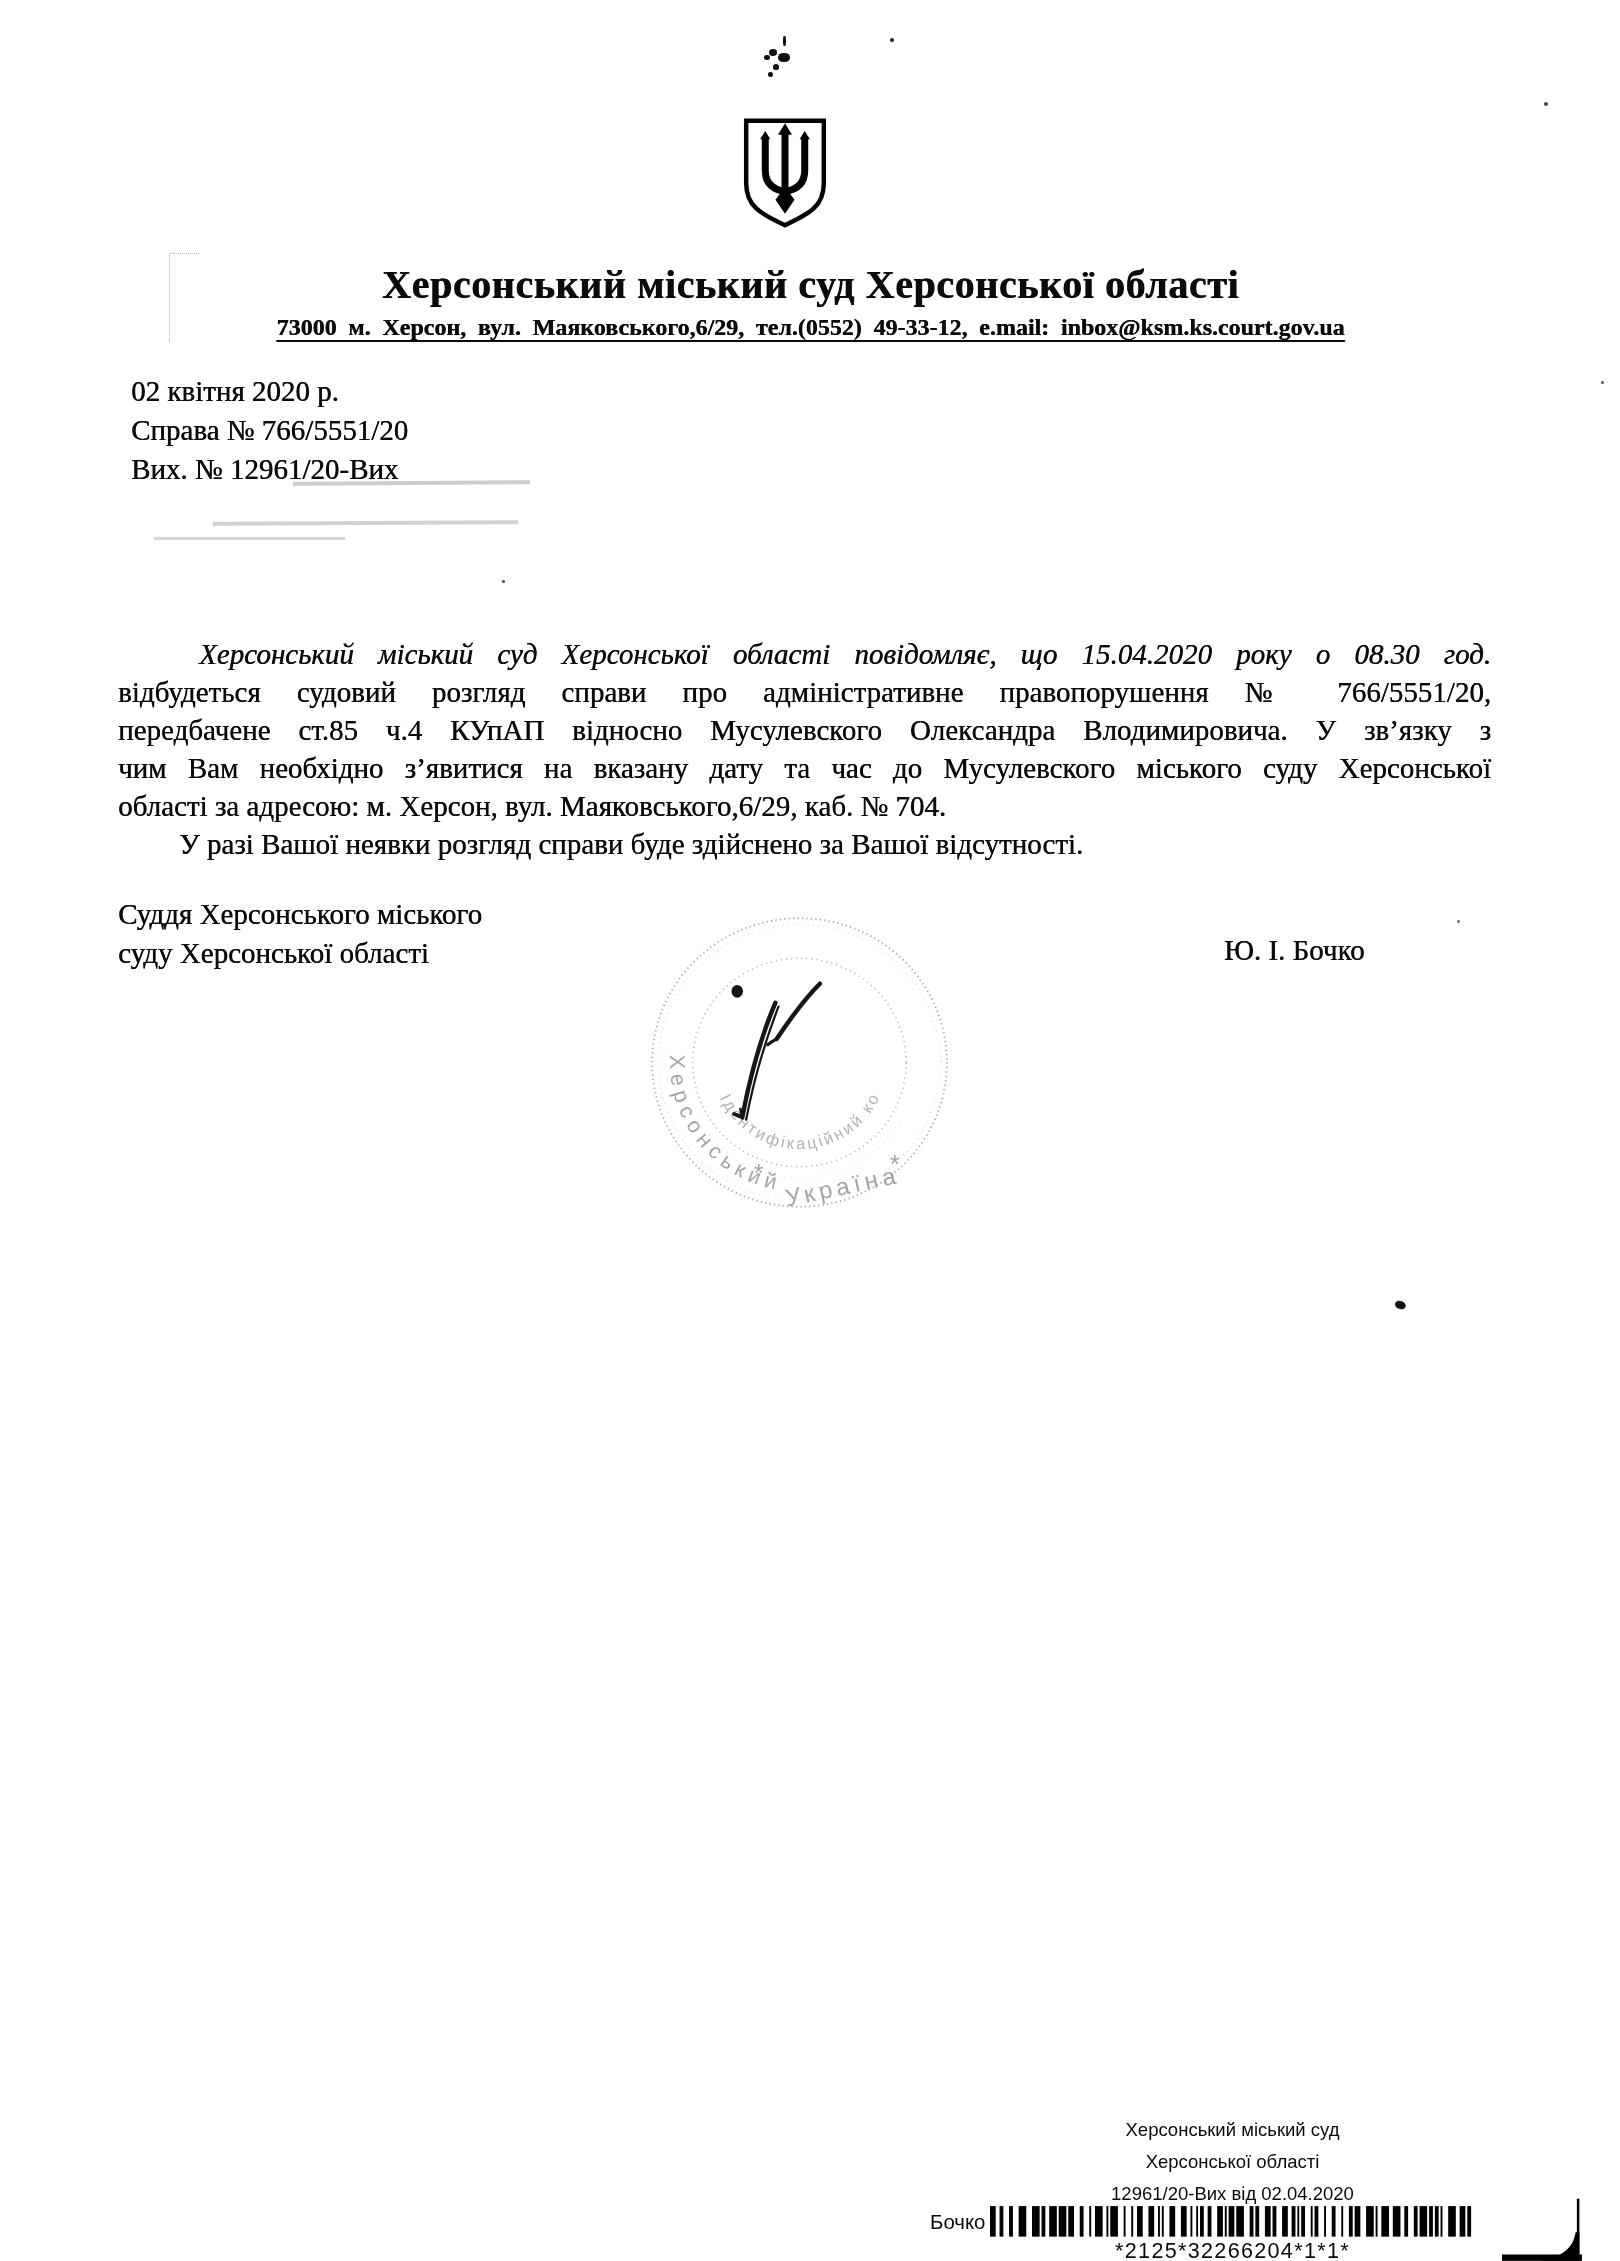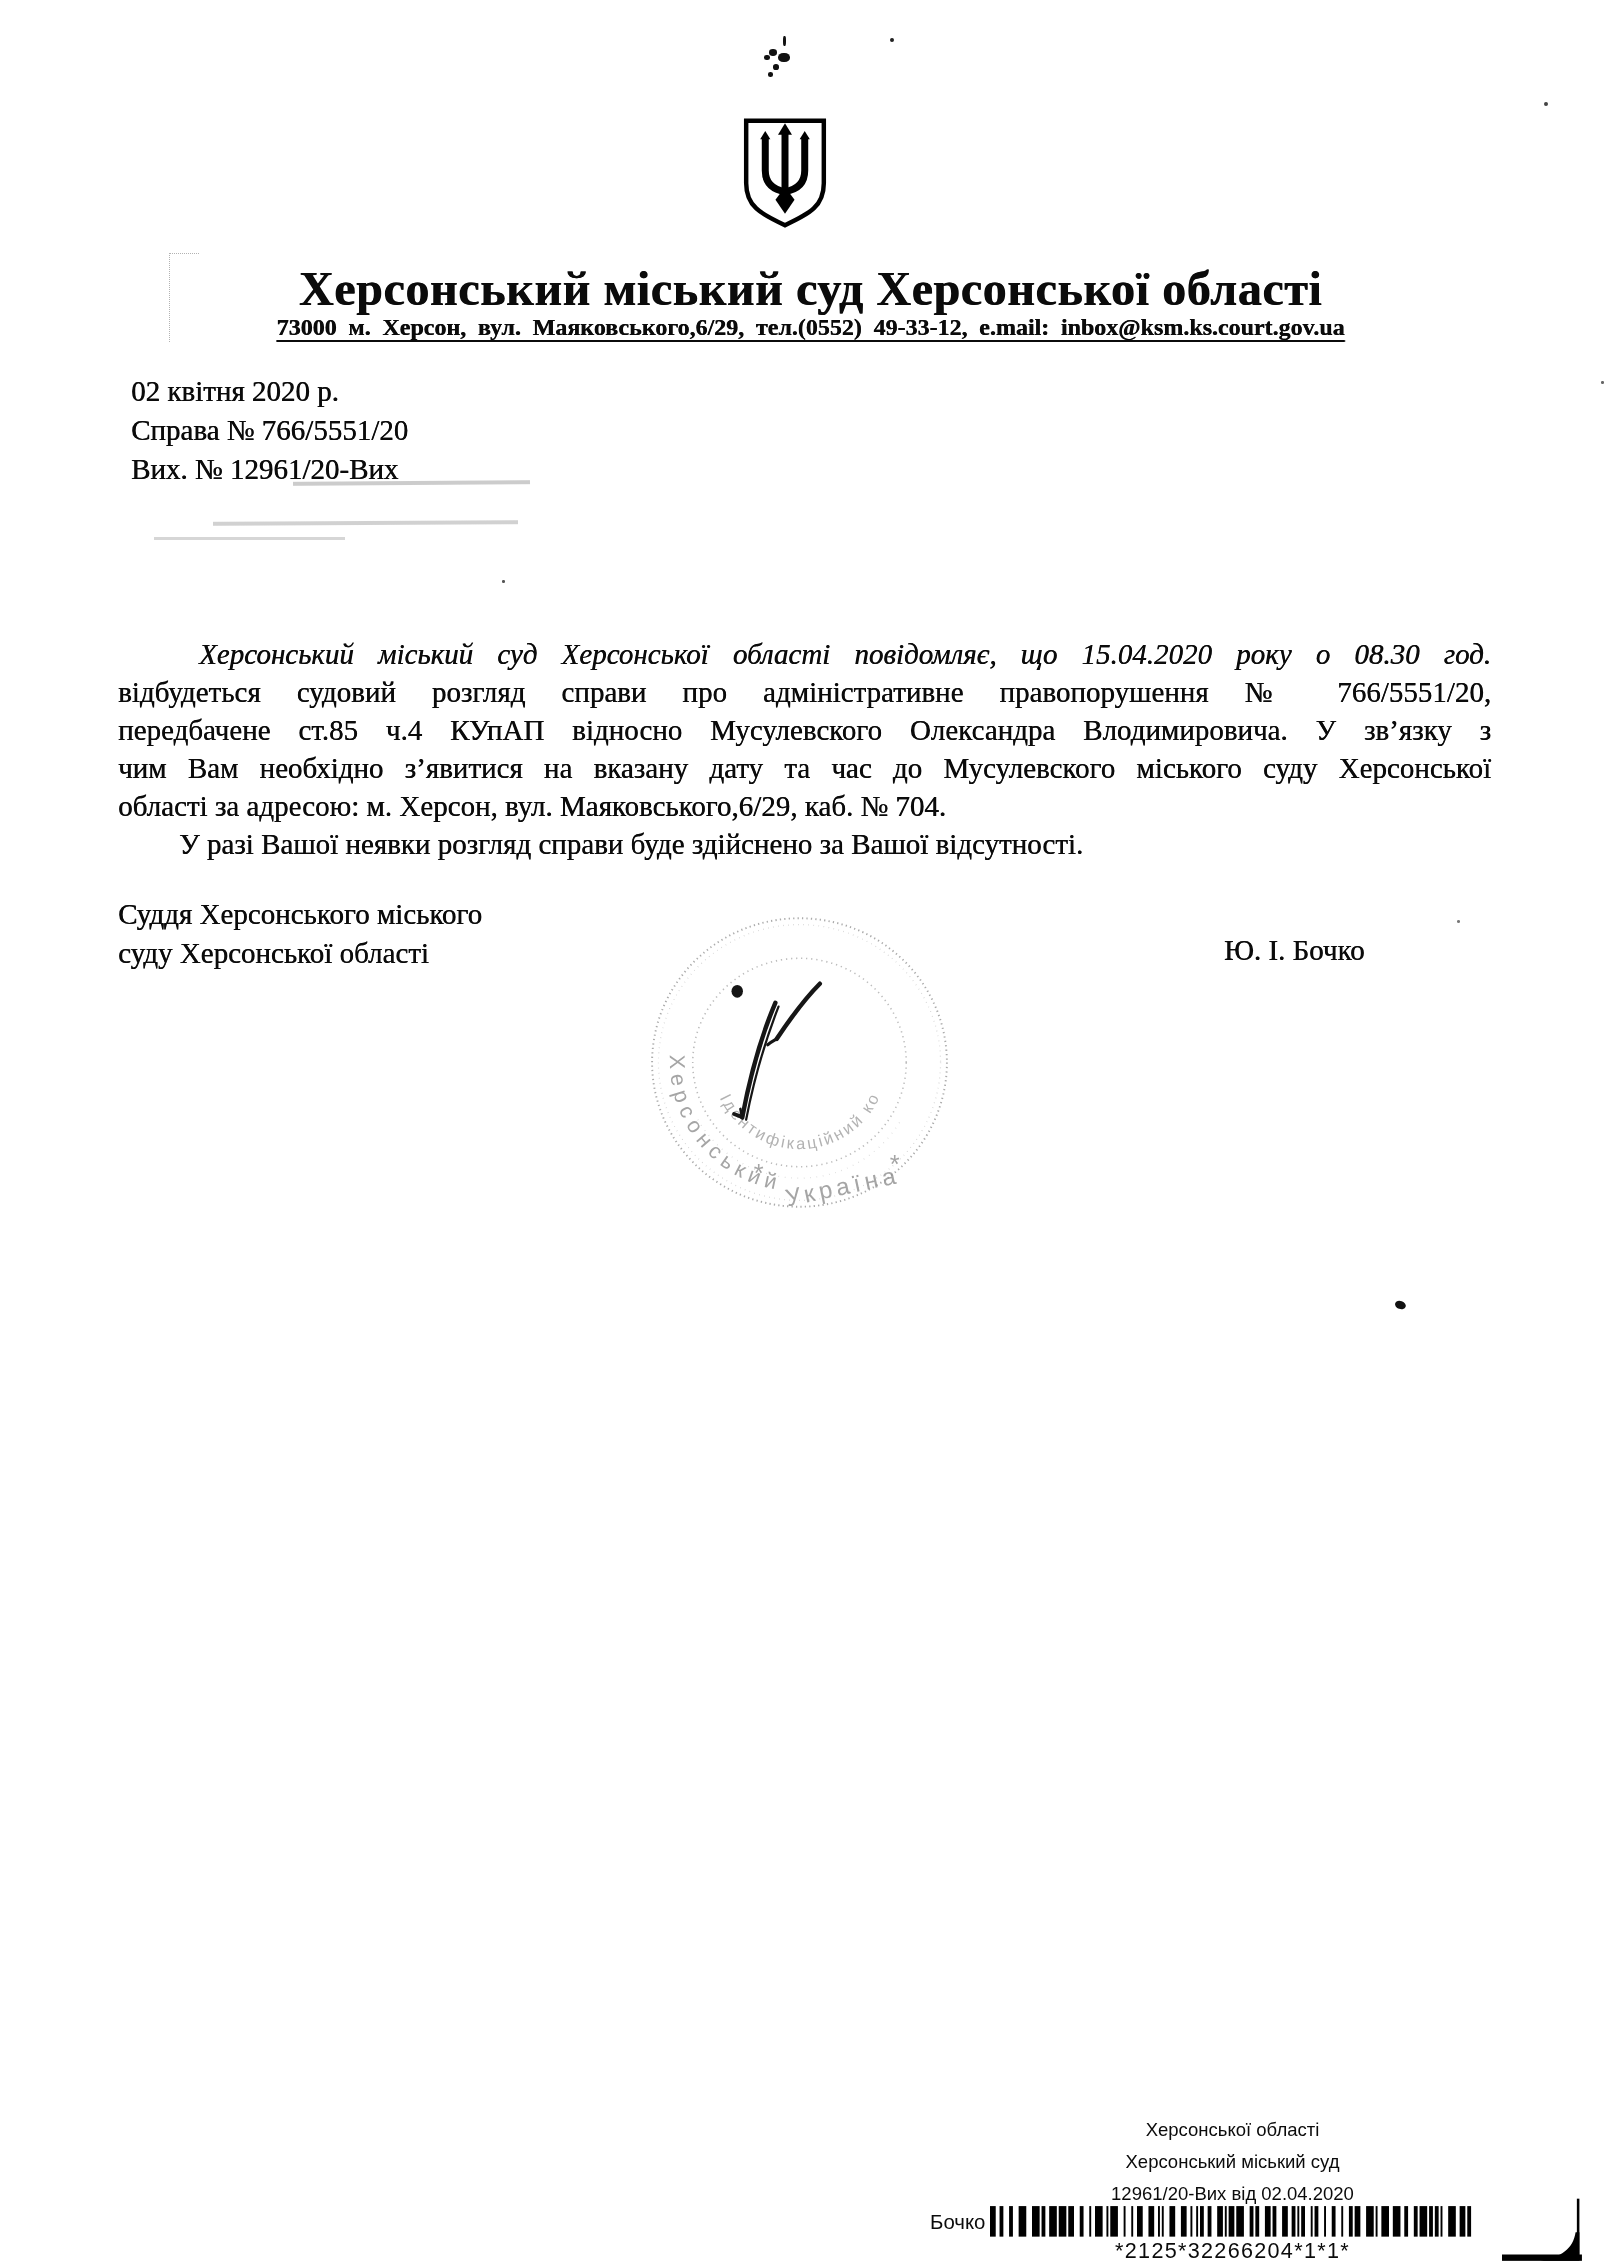--- a/index.html
+++ b/index.html
@@ -5,21 +5,21 @@
   html,body{margin:0;padding:0;background:#e8e8e8;}
   .page{
     position:relative;width:1620px;height:2261px;background:#ffffff;
     overflow:hidden;font-family:"Liberation Serif","DejaVu Serif",serif;color:#0b0b0b;
   }
   .abs{position:absolute;}
   .serif-thick{text-shadow:0.4px 0 0 currentColor;}
   
   .court-name{
     left:102px;top:261px;width:1417px;text-align:center;
-    font-size:48px;font-weight:bold;letter-spacing:0.6px;white-space:nowrap;
+    font-size:40px;font-weight:bold;letter-spacing:0.6px;white-space:nowrap;
     text-shadow:0.6px 0 0 currentColor;
   }
   .address-line{
     left:102px;top:314px;width:1417px;text-align:center;
     font-size:24px;font-weight:bold;word-spacing:5.7px;white-space:nowrap;
     text-decoration:underline;text-decoration-thickness:1.9px;text-underline-offset:4.5px;
     text-shadow:0.4px 0 0 currentColor;
   }
   
   .meta{left:118px;top:372px;font-size:29px;line-height:39px;white-space:nowrap;margin-left:13px;}
@@ -152,22 +152,22 @@
         <path d="M156 330 C168 268 186 206 207 152" stroke-width="3.5"></path>
         <path d="M150 326 l-13 -5" stroke-width="6"></path>
         <path d="M150 328 l-3 -15" stroke-width="4"></path>
         <path d="M204 203 C226 170 248 140 272 116" stroke-width="7"></path>
         <path d="M190 212 C195 208 199 206 204 203" stroke-width="5"></path>
       </g>
     </svg>
   </div>
 
   <div class="abs footer-text">
+    <div>Херсонський міський суд</div>
     <div>Херсонської області</div>
-    <div>Херсонський міський суд</div>
     <div>12961/20-Вих від 02.04.2020</div>
   </div>
   <div class="abs barcode-row">
     <span class="barcode-label">Бочко</span>
     <svg width="490" height="32" viewBox="0 0 770 50">
       <g fill="#000">
           <rect x="0" y="0" width="9" height="48"></rect>
           <rect x="15" y="0" width="6" height="48"></rect>
           <rect x="30" y="0" width="6" height="48"></rect>
           <rect x="45" y="0" width="12" height="48"></rect>

